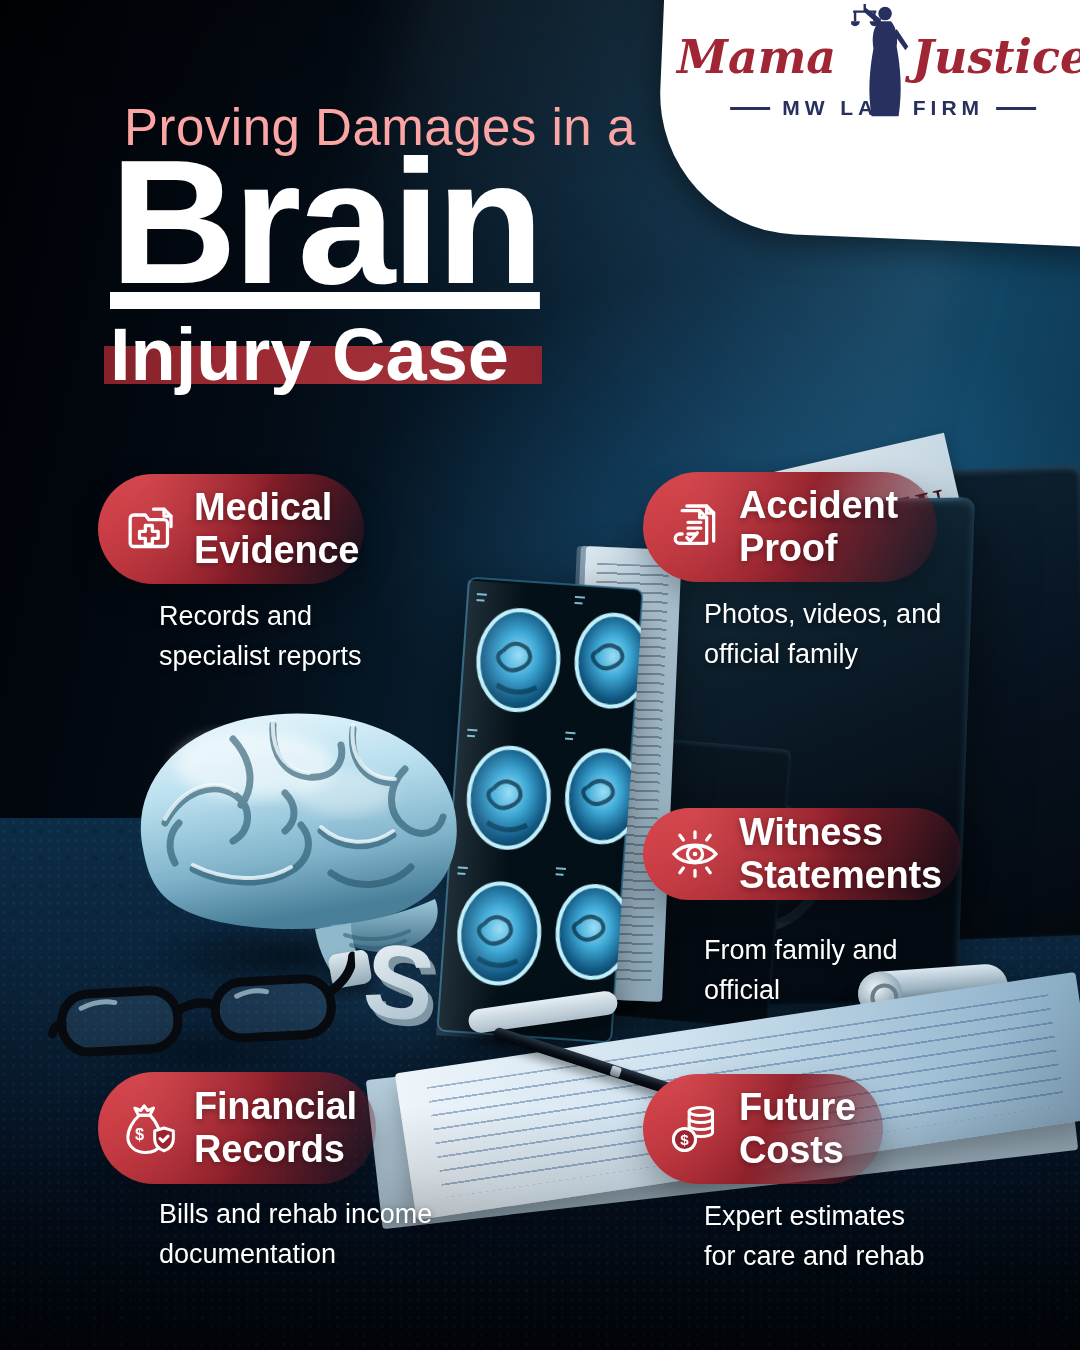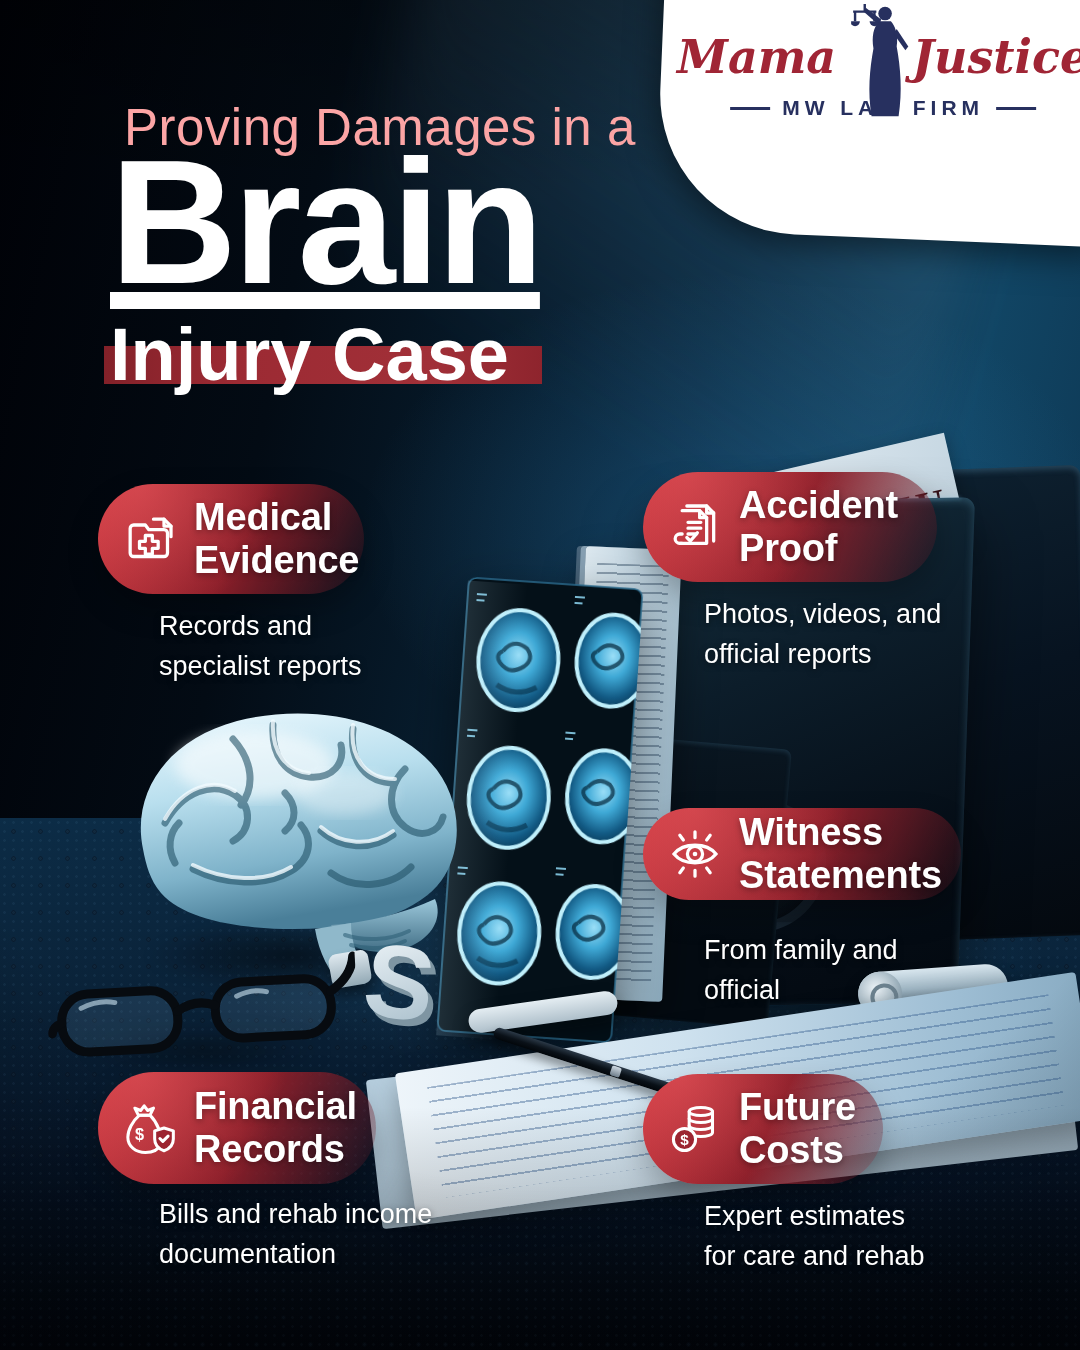--- a/index.html
+++ b/index.html
@@ -123,21 +123,21 @@
                linear-gradient(115deg, var(--pill-a) 6%, var(--pill-b) 52%, var(--pill-c) 96%);
     box-shadow:0 14px 30px rgba(0,0,0,.25);}
   .icn{flex:0 0 auto;width:56px;height:56px;display:flex;align-items:center;justify-content:center;}
   .icn svg{width:56px;height:56px;}
   .ttl{color:#fff;font-size:38px;font-weight:bold;line-height:43px;letter-spacing:-.2px;
     text-shadow:0 2px 6px rgba(0,0,0,.35);}
   .ttl span{display:block;}
   .desc{position:absolute;left:61px;top:122px;color:#fff;font-size:27px;line-height:40px;
     text-shadow:0 2px 6px rgba(0,0,0,.5);white-space:nowrap;}
   .desc span{display:block;}
-  #item-0{left:98px;top:484px;}   #item-0 .pill{width:266px;}
+  #item-0{left:98px;top:474px;}   #item-0 .pill{width:266px;}
   #item-1{left:643px;top:472px;}  #item-1 .pill{width:294px;}
   #item-2{left:643px;top:808px;}  #item-2 .pill{width:318px;height:92px;}
   #item-3{left:98px;top:1072px;}  #item-3 .pill{width:278px;height:112px;}
   #item-4{left:643px;top:1074px;} #item-4 .pill{width:240px;}
 </style>
 </head>
 <body>
 
 <div class="poster">
 
@@ -334,21 +334,21 @@
         </g>
           </svg>
       </span>
       <h3 class="ttl">
         <span>Accident</span>
         <span>Proof</span>
       </h3>
     </div>
     <p class="desc">
       <span>Photos, videos, and</span>
-      <span>official reports</span>
+      <span>official family</span>
     </p>
   </div>
 
   <div class="item" id="item-2">
     <div class="pill">
       <span class="icn">
         <svg viewBox="0 0 48 48">
             <g fill="none" stroke="#fff" stroke-width="2.8" stroke-linecap="round">
           <path d="M6,24 C14,14 34,14 42,24 C34,34 14,34 6,24 Z"></path>
           <circle cx="24" cy="24" r="6.5"></circle>

